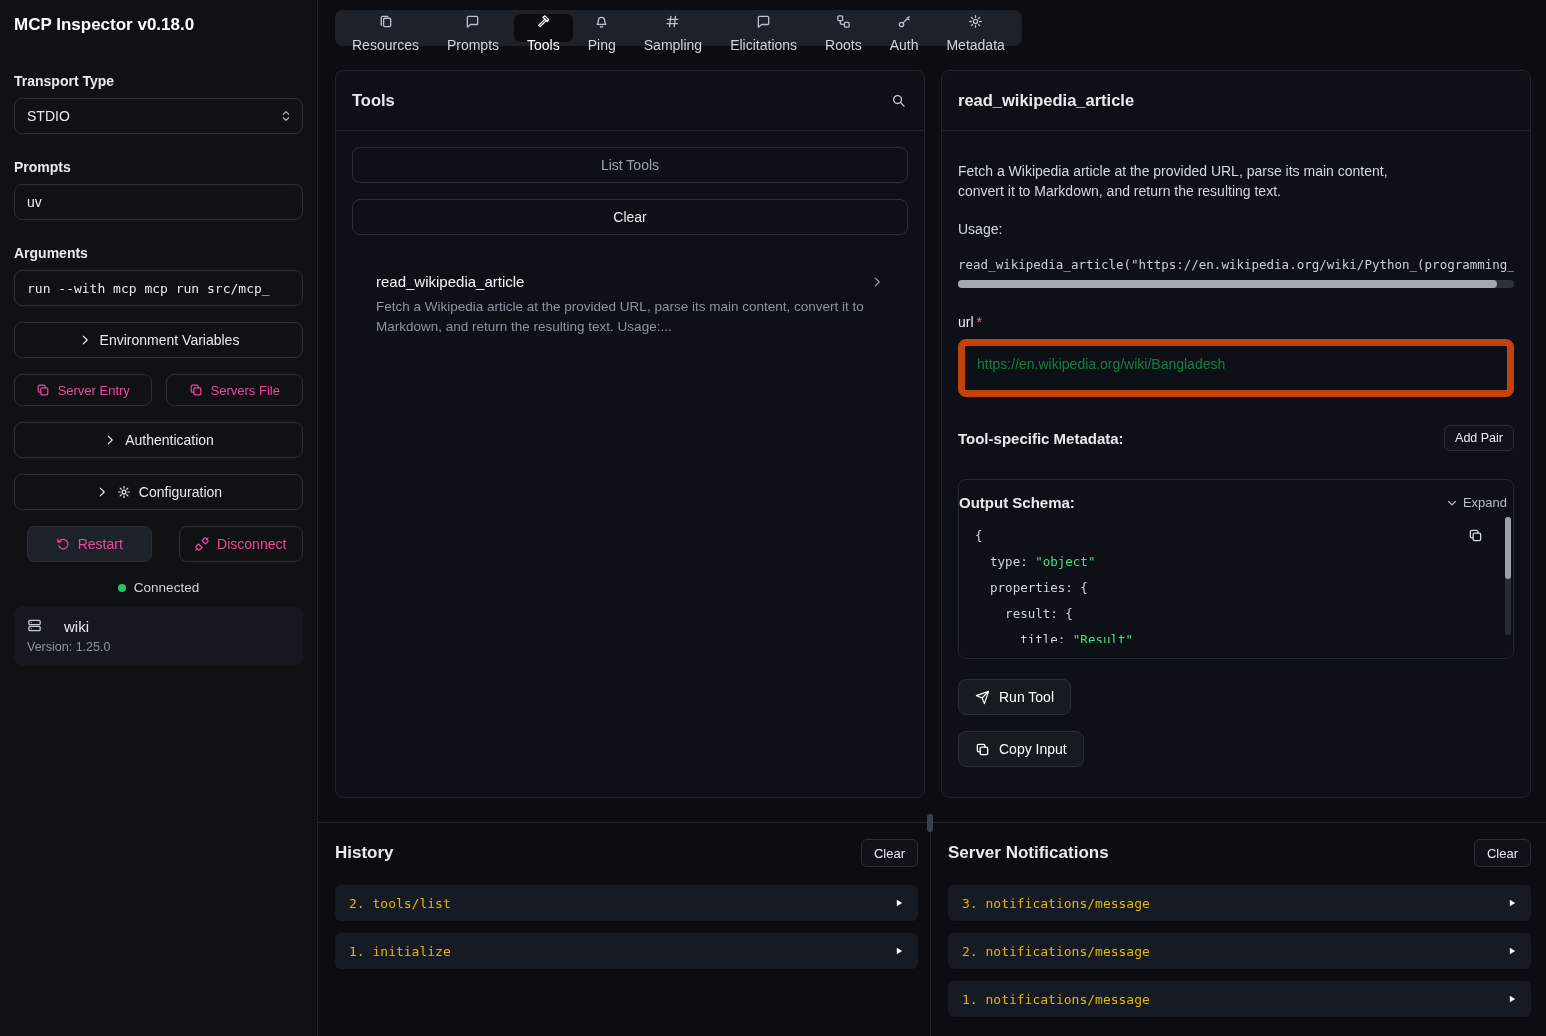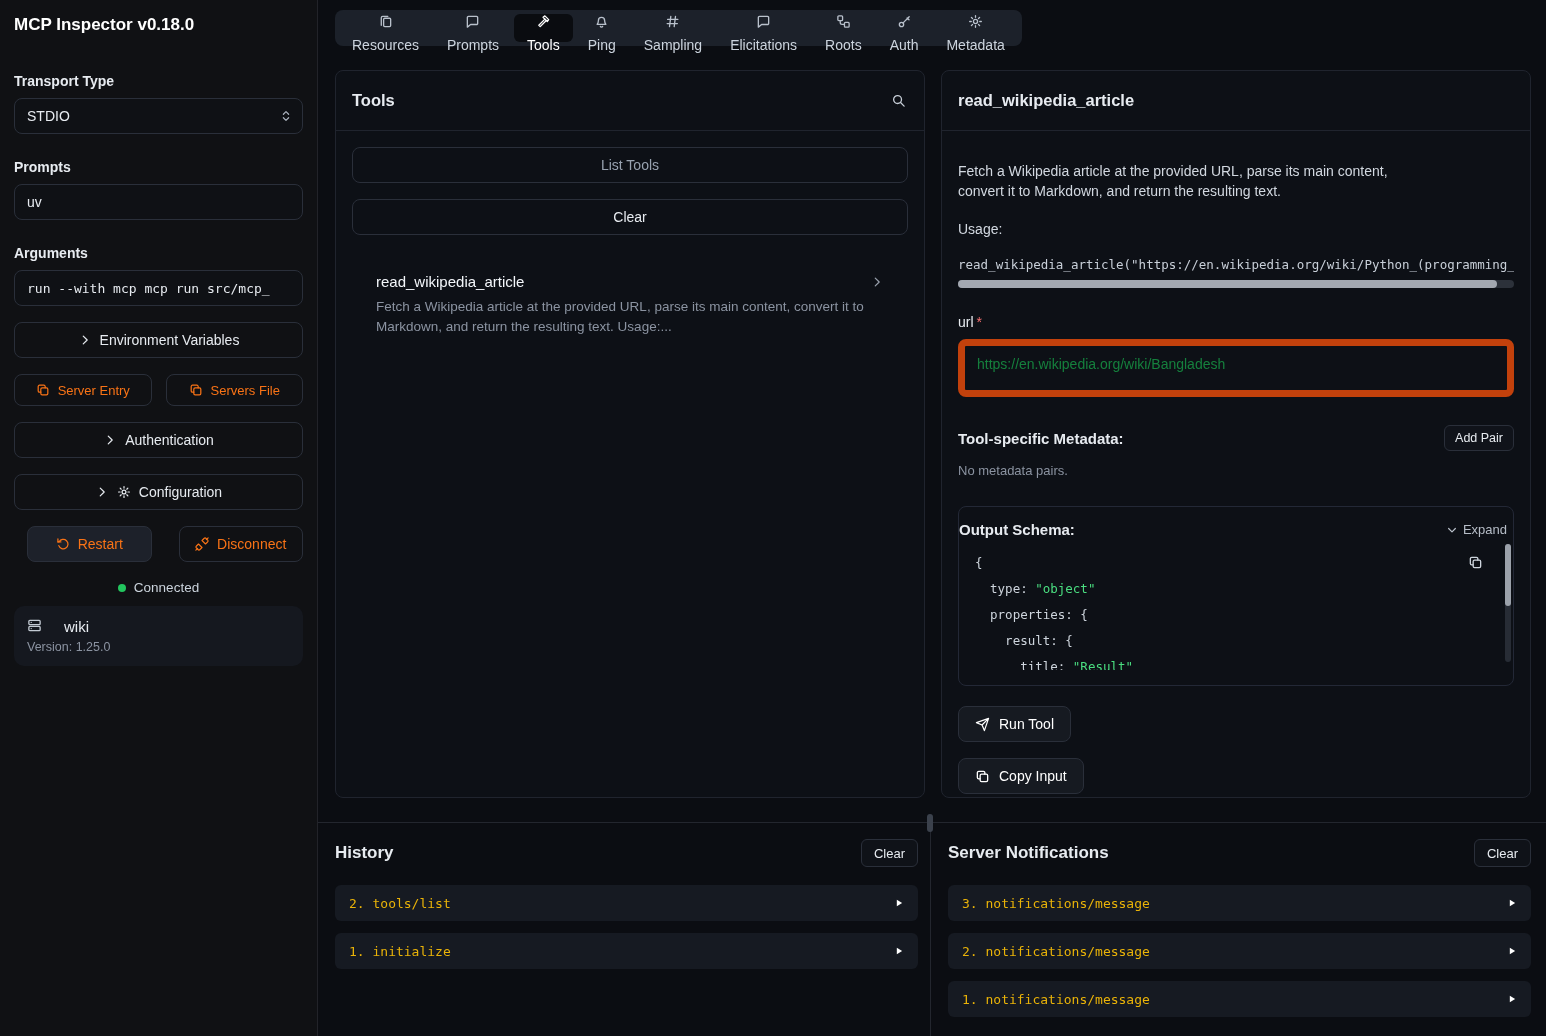--- a/index.html
+++ b/index.html
@@ -29,21 +29,21 @@
   .select { display:flex; align-items:center; justify-content:space-between; padding-right:9px; cursor:pointer; }
   .select .ic { color:#aab2bd; }
   .mono-input { font-family:"DejaVu Sans Mono", monospace; font-size:13px; }
   .side-btn {
     width:100%; height:36px; margin-top:16px; display:flex; align-items:center; justify-content:center;
     gap:8px; border:1px solid #2a2f3a; background:transparent; color:#e7ebf0; border-radius:8px; font-size:14px;
   }
   .side-row { display:flex; gap:14px; margin-top:16px; }
   .btn-half {
     flex:1; height:32px; display:flex; align-items:center; justify-content:center; gap:8px;
-    border:1px solid #2a2f3a; background:transparent; color:#f97316; border-radius:8px; font-size:13px;
+    border:1px solid #2a2f3a; background:transparent; color:#ec4899; border-radius:8px; font-size:13px;
   }
   .btn-half.tall { height:36px; font-size:14px;margin-left:13px; }
   .btn-half.filled { background:#1d212a; }
   .status-row { margin-top:18px; display:flex; align-items:center; justify-content:center; gap:8px; font-size:13.5px; color:#cbd3dc; }
   .dot { width:8px; height:8px; border-radius:50%; background:#22c55e; }
   .server-card { margin-top:11px; background:#15181f; border-radius:10px; padding:12px 13px; }
   .server-head { display:flex; gap:22px; font-size:15px; color:#e7ebf0; }
   .server-head .ic { color:#c3cad3; }
   .server-version { margin-top:5px; font-size:12.5px; color:#8b93a1; }
 
@@ -367,21 +367,20 @@
 
           <div class="url-label">
             <span>url</span><span class="required">*</span>
           </div>
           <textarea class="url-input" spellcheck="false" style="">https://en.wikipedia.org/wiki/Bangladesh</textarea>
 
           <div class="meta-row">
             <span class="meta-label">Tool-specific Metadata:</span>
             <button class="small-btn">Add Pair</button>
           </div>
-          <div class="meta-empty">No metadata pairs.</div>
 
           <div class="schema-panel">
             <div class="schema-head">
               <span class="schema-title">Output Schema:</span>
               <button class="expand-btn">
                 <span class="ic ic12">
                     <svg viewBox="0 0 16 16" fill="none" stroke="currentColor" stroke-width="1.6" stroke-linecap="round" stroke-linejoin="round">
                       <path d="M3.5 6L8 10.5 12.5 6"></path>
                     </svg>
                   </span>

